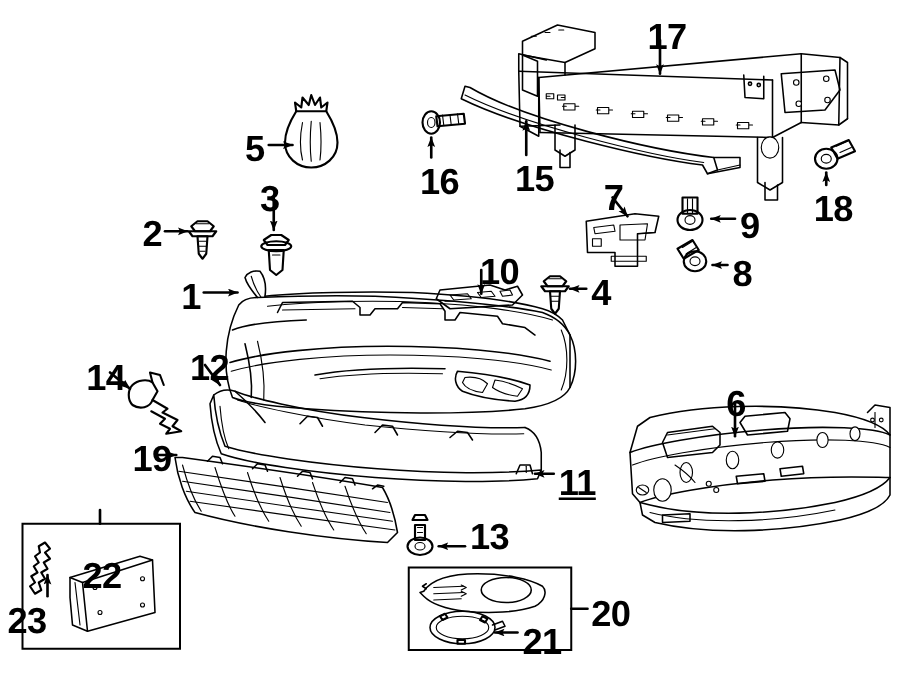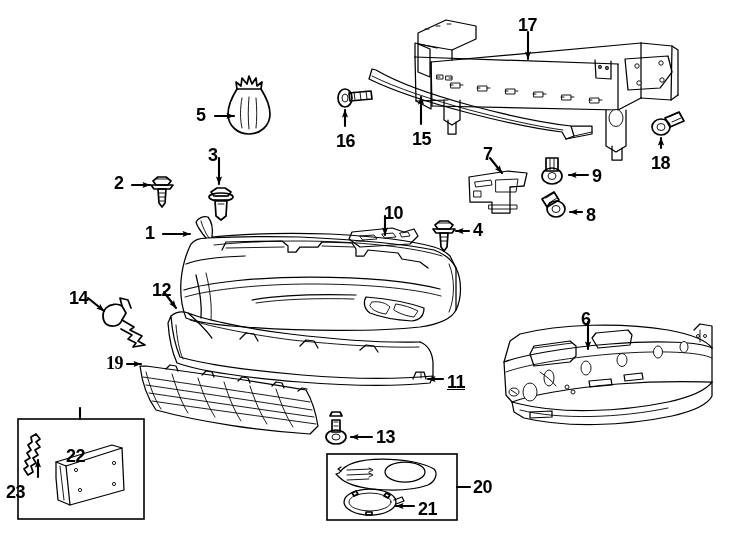--- a/index.html
+++ b/index.html
@@ -4,21 +4,21 @@
 <style>
   html,body{margin:0;padding:0;background:#ffffff;}
   #sheet{
     position:relative;width:734px;height:540px;background:#ffffff;
     font-family:"Liberation Sans", sans-serif;overflow:hidden;
   }
   #art{position:absolute;left:0;top:0;width:734px;height:540px;}
   .callout{
     position:absolute;font-family:"Liberation Sans", sans-serif;
     font-weight:700;color:#000;line-height:1;white-space:nowrap;
-    font-size:18px;letter-spacing:-0.5px;
+    font-size:29px;letter-spacing:-0.5px;
   }
 </style>
 </head>
 <body>
 
 <div id="sheet">
 
   <svg id="art" viewBox="0 0 734 540" xmlns="http://www.w3.org/2000/svg">
     <defs>
       <style>
@@ -371,25 +371,25 @@
   <div class="callout" style="left:208px;top:146px;">3</div>
   <div class="callout" style="left:473px;top:221px;">4</div>
   <div class="callout" style="left:196px;top:106px;">5</div>
   <div class="callout" style="left:581px;top:310px;">6</div>
   <div class="callout" style="left:483px;top:145px;">7</div>
   <div class="callout" style="left:586px;top:206px;">8</div>
   <div class="callout" style="left:592px;top:167px;">9</div>
   <div class="callout" style="left:384px;top:204px;">10</div>
   <div class="callout" style="left:447px;top:373px;text-decoration:underline;">11</div>
   <div class="callout" style="left:152px;top:281px;">12</div>
-  <div class="callout" style="left:376px;top:428px;">13</div>
+  <div class="callout" style="left:376px;top:416px;">13</div>
   <div class="callout" style="left:69px;top:289px;">14</div>
   <div class="callout" style="left:412px;top:130px;">15</div>
   <div class="callout" style="left:336px;top:132px;">16</div>
   <div class="callout" style="left:518px;top:16px;">17</div>
   <div class="callout" style="left:651px;top:154px;">18</div>
-  <div class="callout" style="left:106px;top:354px;font-family:Liberation Serif, serif;">19</div>
+  <div class="callout" style="left:106px;top:354px;">19</div>
   <div class="callout" style="left:473px;top:478px;">20</div>
   <div class="callout" style="left:418px;top:500px;">21</div>
   <div class="callout" style="left:66px;top:412px;margin-top:35px;">22</div>
   <div class="callout" style="left:6px;top:483px;">23</div>
 
 </div>
 
 </body></html>

